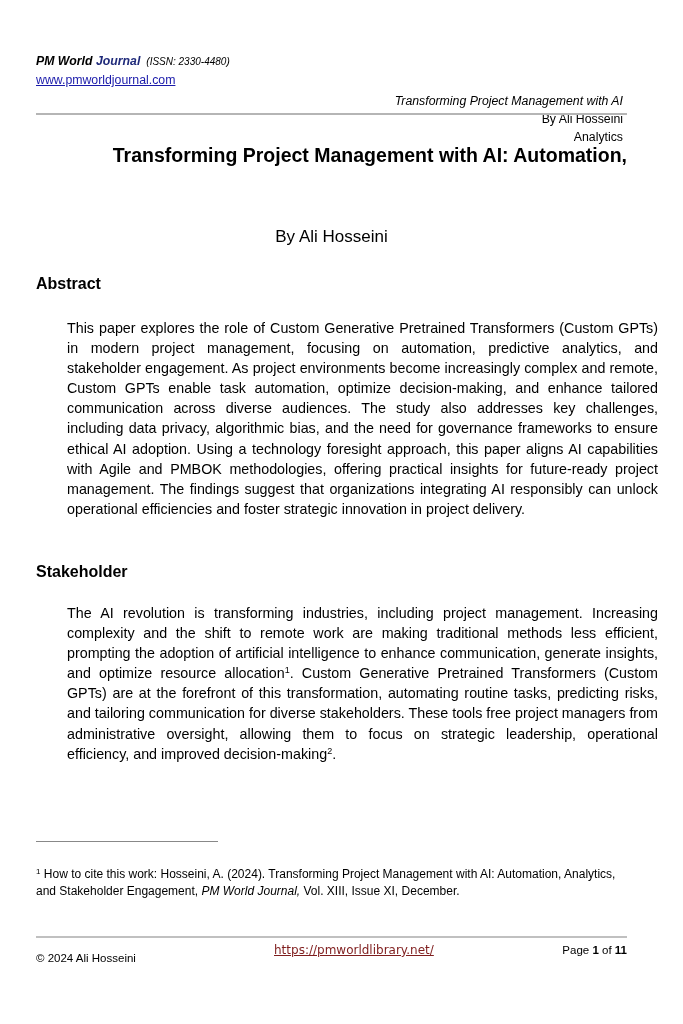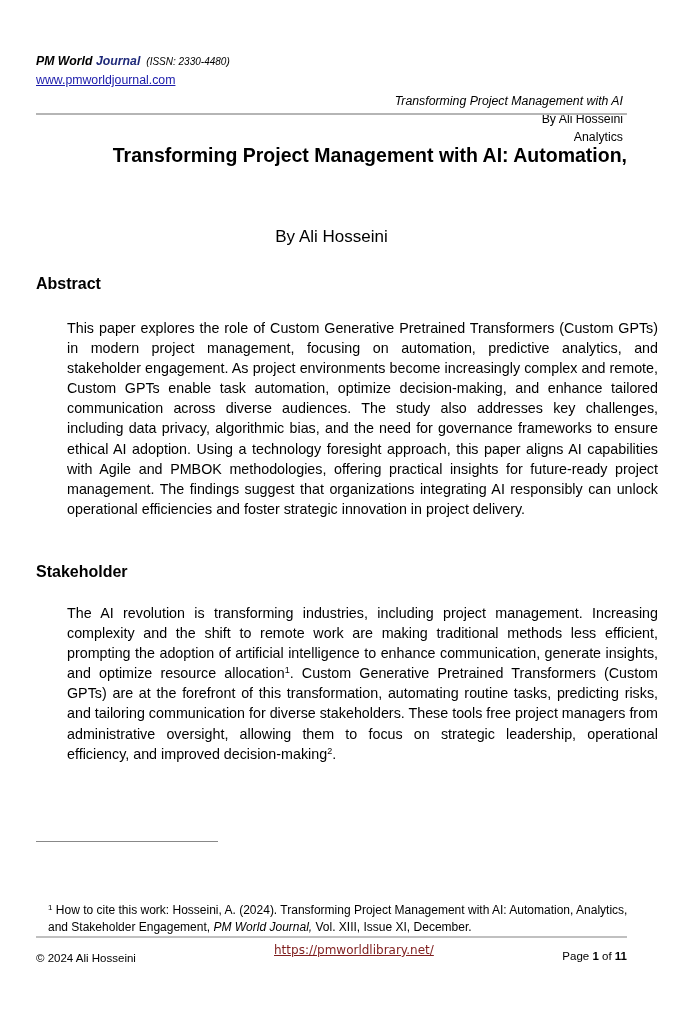--- a/index.html
+++ b/index.html
@@ -15,27 +15,27 @@
   .hr-top { position: absolute; top: 113px; left: 36px; width: 591px; height: 2px; background: #b5b5b5; }
   .title { position: absolute; top: 138px; left: 36px; width: 591px; text-align: right;
            font-weight: bold; font-size: 19.5px; line-height: 34px; }
   .title sup { font-size: 11px; vertical-align: 8px; line-height: 0; }
   .author { position: absolute; top: 227px; left: 36px; width: 591px; text-align: center; font-size: 17px; }
   .h2 { position: absolute; left: 36px; font-weight: bold; font-size: 16px; }
   .para { position: absolute; left: 36px; width: 591px; font-size: 14.3px; line-height: 20.1px;
           text-align: justify; margin-left: 31px; }
   .para sup { font-size: 9px; vertical-align: 5px; line-height: 0; }
   .fn-rule { position: absolute; top: 841px; left: 36px; width: 182px; height: 1px; background: #888; }
-  .fn { position: absolute; top: 866px; left: 48px; width: 591px; font-size: 12px; line-height: 16.5px; margin-top: 36px; }
+  .fn { position: absolute; top: 866px; left: 36px; width: 591px; font-size: 12px; line-height: 16.5px; }
   .fn sup { font-size: 8px; vertical-align: 4px; line-height: 0; }
   .hr-bot { position: absolute; top: 936px; left: 36px; width: 591px; height: 2px; background: #c0c0c0; }
   .ftr { position: absolute; top: 944px; left: 36px; width: 591px; font-size: 11.5px; height: 16px; }
   .ftr-left { position: absolute; left: 0; top: 8px; }
   .ftr-center { position: absolute; left: 238px; top: -1px; font-size: 13px; color: #7f1d1d; text-decoration: underline; font-family: "DejaVu Sans", sans-serif; font-size: 12px; }
-  .ftr-right { position: absolute; right: 0; top: 6px; }
+  .ftr-right { position: absolute; right: 0; top: 0; }
   .b { font-weight: bold; }
 </style>
 </head>
 <body>
 
 <div class="hdr">
   <div class="hdr-left">
     <div>
       <span class="pmw"><span>PM World</span> <span class="pmw-j">Journal</span></span><span class="issn">(ISSN: 2330-4480)</span>
     </div>

